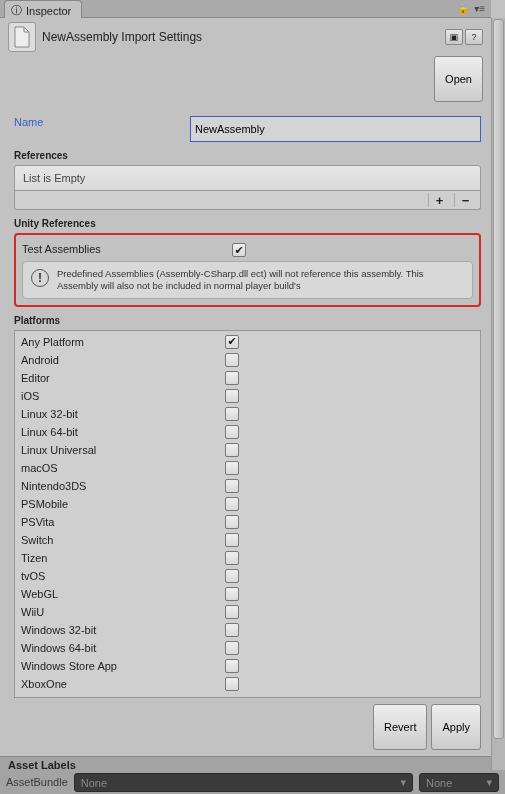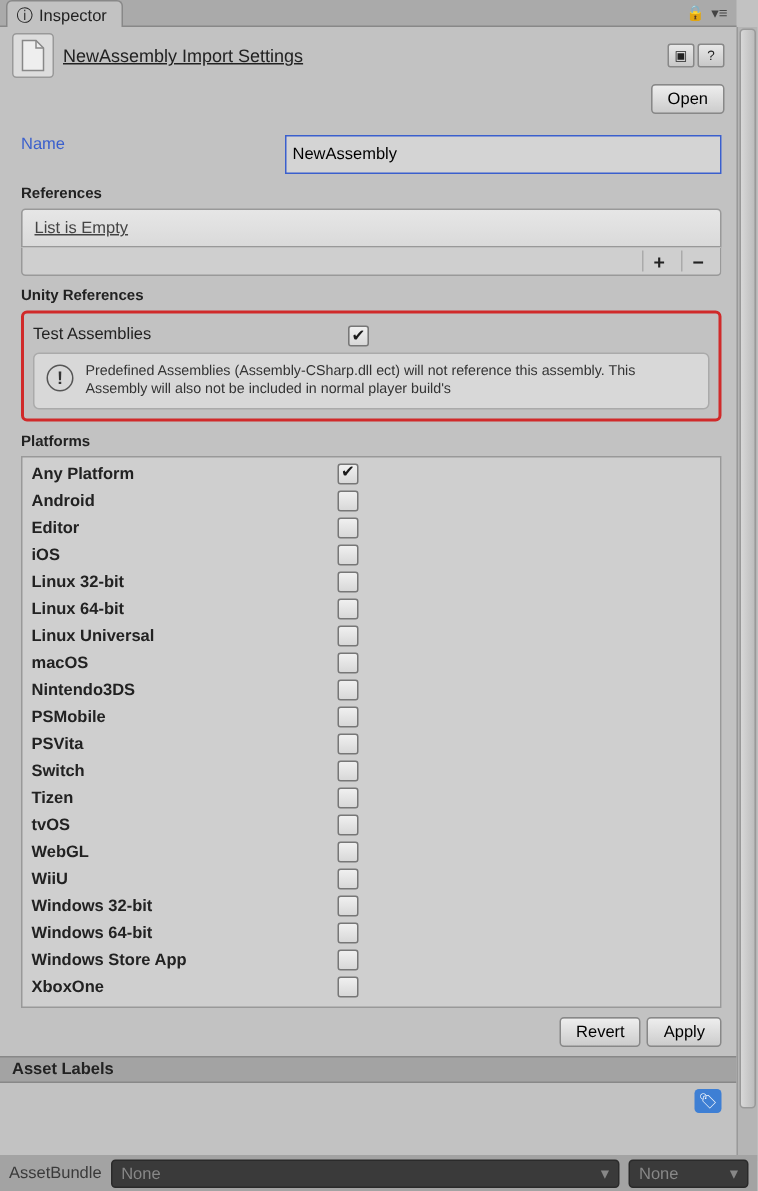--- a/index.html
+++ b/index.html
@@ -46,39 +46,39 @@
     gap: 6px;
     background: #c2c2c2;
   }
   .file-icon {
     width: 28px; height: 30px;
     border: 1px solid #999;
     background: #ddd;
     border-radius: 3px;
     display: flex; align-items: center; justify-content: center;
   }
-  .header-title { flex: 1; font-size: 12px; text-decoration: underline; }
+  .header-title { flex: 1; font-size: 12px; }
   .header-icons { display: flex; gap: 2px; }
   .icon-btn {
     width: 18px; height: 16px;
     background: linear-gradient(#e8e8e8,#c8c8c8);
     border: 1px solid #888;
     border-radius: 2px;
     display: flex; align-items: center; justify-content: center;
     font-size: 9px;
   }
   .open-row {
     display: flex; justify-content: flex-end;
     padding: 0 8px 6px 8px;
   }
   .btn {
     background: linear-gradient(#eee,#ccc);
     border: 1px solid #888;
     border-radius: 3px;
-    padding: 3px 10px;
+    padding: 16px 10px;
     font-size: 11px;
     cursor: pointer;
   }
   .content {
     padding: 4px 10px 0 14px;
   }
   .field-row {
     display: flex;
     align-items: flex-start;
     margin: 4px 0;
@@ -101,21 +101,20 @@
     font-weight: bold;
     font-size: 10px;
     margin: 8px 0 4px 0;
   }
   .list-box {
     background: linear-gradient(#e6e6e6,#dadada);
     border: 1px solid #999;
     border-radius: 3px 3px 0 0;
     padding: 6px 8px;
     color: #444;
-    text-decoration: underline;
   }
   .list-footer {
     display: flex;
     justify-content: flex-end;
     gap: 4px;
     border: 1px solid #999;
     border-top: none;
     background: #cfcfcf;
     padding: 2px 4px;
     border-radius: 0 0 3px 3px;
@@ -169,21 +168,21 @@
   .platform-box {
     border: 1px solid #999;
     background: #cfcfcf;
     padding: 2px 6px 4px 6px;
   }
   .pf-row {
     display: flex;
     align-items: center;
     height: 18px;
   }
-  .pf-label { width: 204px; font-weight: bold; }
+  .pf-label { width: 204px; }
   .sub-header { font-weight: bold; font-size: 12px; margin: 2px 0; }
   .footer-btns {
     display: flex; justify-content: flex-end;
     gap: 4px;
     padding: 6px 10px;
   }
   .asset-labels-bar {
     background: #a3a3a3;
     border-top: 1px solid #888;
     border-bottom: 1px solid #888;

